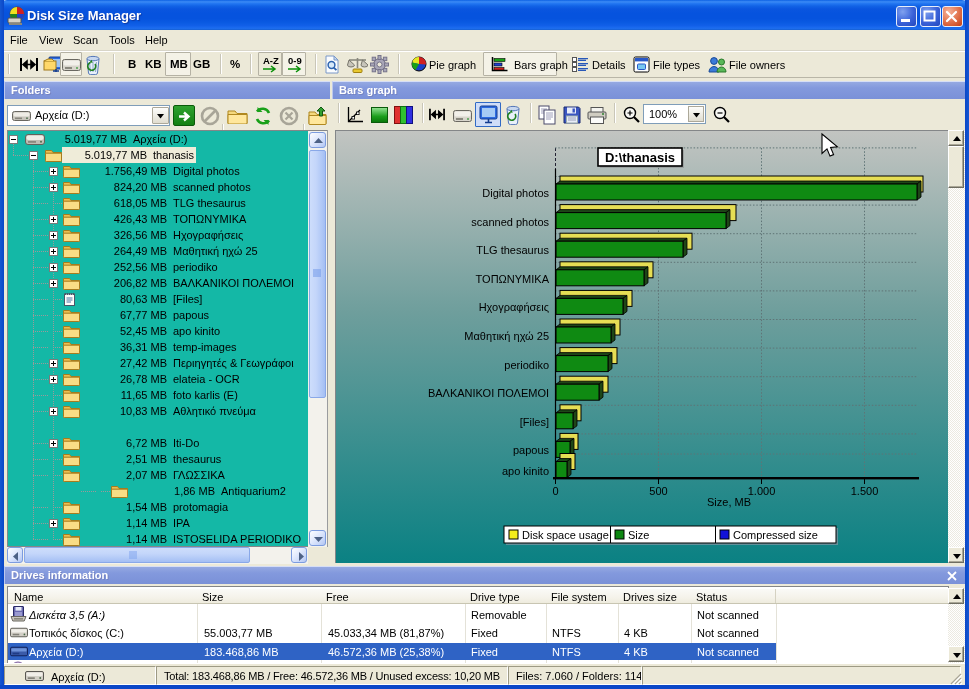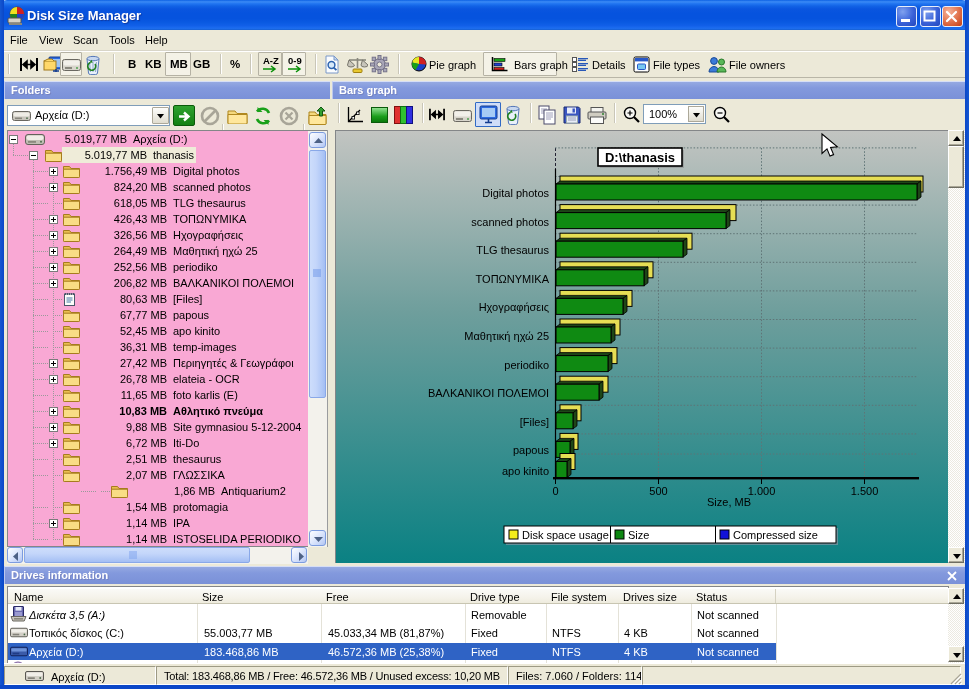--- a/index.html
+++ b/index.html
@@ -23,21 +23,21 @@
   border:1px solid #B5B2A4; border-radius:1px; }
 
 .panel-hdr { height:18px; color:#fff; font-weight:bold; font-size:11px;
   background:linear-gradient(180deg,#95A9E2 0%,#8399DD 35%,#7A91D8 100%);
   border-top:1px solid #D6DEF5; border-left:1px solid #BCC8EE; padding:2px 0 0 6px;
   text-shadow:1px 1px 0 #7583C2; }
 #folders-panel { left:4px; top:81px; width:326px; height:483px; background:#ECE9D8; }
 #bars-panel { left:332px; top:81px; width:633px; height:483px; background:#ECE9D8; }
 #drives-panel { left:4px; top:566px; width:961px; height:97px; background:#ECE9D8;border-radius:26px; }
 
-#tree { left:3px; top:49px; width:320px; height:417px; background:#f9a8d4;
+#tree { left:3px; top:49px; width:320px; height:417px; background:#14b8a6;
   border:1px solid #848688; border-right:none; overflow:hidden; }
 .trow { position:absolute; left:0; width:300px; height:16px; }
 .tsize { position:absolute; top:2px; text-align:right; }
 .tname { position:absolute; top:2px; white-space:nowrap; }
 
 #folders-tb { left:0px; top:19px; width:324px; height:30px; }
 
 #dtable { left:3px; top:20px; width:942px; height:77px; background:#fff;
   border:1px solid #848688; border-bottom:none; overflow:hidden; }
 .dhdr { position:absolute; top:2px; height:15px; background:linear-gradient(180deg,#FAFAF7 0%,#F4F2E9 60%,#EDEADB 100%);
@@ -472,47 +472,33 @@
 <div class="abs" style="left:25px;top:8px;width:15px;height:1px;background-image:repeating-linear-gradient(90deg,#9a9a9a 0 1px,transparent 1px 2px);"></div>
 <div class="abs" style="left:45px;top:8px;width:9px;height:1px;background-image:repeating-linear-gradient(90deg,#9a9a9a 0 1px,transparent 1px 2px);"></div>
 <svg class="abs" style="left:55px;top:1px;" width="17" height="14" viewBox="0 0 17 14">
 <path d="M0.5 2.5 h6 l1.6 2 h8.4 v8 a1 1 0 0 1 -1 1 h-14 a1 1 0 0 1 -1 -1 z" fill="#EBBE50" stroke="#A67C1E"></path>
 <path d="M0.5 5.2 h16 v7.3 a1 1 0 0 1 -1 1 h-14 a1 1 0 0 1 -1 -1 z" fill="#F9DD85" stroke="#A67C1E"></path>
 </svg>
 
 <div class="tsize" style="left:69px;width:90px;">11,65 MB</div>
 <div class="tname" style="left:165px;">foto karlis (E)</div>
 </div>
-<div class="trow" style="top:272px;font-weight:bold;">
+<div class="trow" style="top:272px;">
 <div class="abs" style="left:25px;top:8px;width:15px;height:1px;background-image:repeating-linear-gradient(90deg,#9a9a9a 0 1px,transparent 1px 2px);"></div>
 <svg class="abs" style="left:41px;top:4px;" width="9" height="9" viewBox="0 0 9 9">
 <rect x="0.5" y="0.5" width="8" height="8" fill="#fff" stroke="#7A7A7A"></rect>
 <path d="M2 4.5 h5 M4.5 2 v5" stroke="#000" stroke-width="1"></path>
         </svg>
 <svg class="abs" style="left:55px;top:1px;" width="17" height="14" viewBox="0 0 17 14">
 <path d="M0.5 2.5 h6 l1.6 2 h8.4 v8 a1 1 0 0 1 -1 1 h-14 a1 1 0 0 1 -1 -1 z" fill="#EBBE50" stroke="#A67C1E"></path>
 <path d="M0.5 5.2 h16 v7.3 a1 1 0 0 1 -1 1 h-14 a1 1 0 0 1 -1 -1 z" fill="#F9DD85" stroke="#A67C1E"></path>
 </svg>
 
 <div class="tsize" style="left:69px;width:90px;">10,83 MB</div>
 <div class="tname" style="left:165px;">Αθλητικό πνεύμα</div>
-</div>
-<div class="trow" style="top:288px;">
-<div class="abs" style="left:25px;top:8px;width:15px;height:1px;background-image:repeating-linear-gradient(90deg,#9a9a9a 0 1px,transparent 1px 2px);"></div>
-<svg class="abs" style="left:41px;top:4px;" width="9" height="9" viewBox="0 0 9 9">
-<rect x="0.5" y="0.5" width="8" height="8" fill="#fff" stroke="#7A7A7A"></rect>
-<path d="M2 4.5 h5 M4.5 2 v5" stroke="#000" stroke-width="1"></path>
-        </svg>
-<svg class="abs" style="left:55px;top:1px;" width="17" height="14" viewBox="0 0 17 14">
-<path d="M0.5 2.5 h6 l1.6 2 h8.4 v8 a1 1 0 0 1 -1 1 h-14 a1 1 0 0 1 -1 -1 z" fill="#EBBE50" stroke="#A67C1E"></path>
-<path d="M0.5 5.2 h16 v7.3 a1 1 0 0 1 -1 1 h-14 a1 1 0 0 1 -1 -1 z" fill="#F9DD85" stroke="#A67C1E"></path>
-</svg>
-
-<div class="tsize" style="left:69px;width:90px;">9,88 MB</div>
-<div class="tname" style="left:165px;">Site gymnasiou 5-12-2004</div>
 </div>
 <div class="trow" style="top:304px;">
 <div class="abs" style="left:25px;top:8px;width:15px;height:1px;background-image:repeating-linear-gradient(90deg,#9a9a9a 0 1px,transparent 1px 2px);"></div>
 <svg class="abs" style="left:41px;top:4px;" width="9" height="9" viewBox="0 0 9 9">
 <rect x="0.5" y="0.5" width="8" height="8" fill="#fff" stroke="#7A7A7A"></rect>
 <path d="M2 4.5 h5 M4.5 2 v5" stroke="#000" stroke-width="1"></path>
         </svg>
 <svg class="abs" style="left:55px;top:1px;" width="17" height="14" viewBox="0 0 17 14">
 <path d="M0.5 2.5 h6 l1.6 2 h8.4 v8 a1 1 0 0 1 -1 1 h-14 a1 1 0 0 1 -1 -1 z" fill="#EBBE50" stroke="#A67C1E"></path>
 <path d="M0.5 5.2 h16 v7.3 a1 1 0 0 1 -1 1 h-14 a1 1 0 0 1 -1 -1 z" fill="#F9DD85" stroke="#A67C1E"></path>

